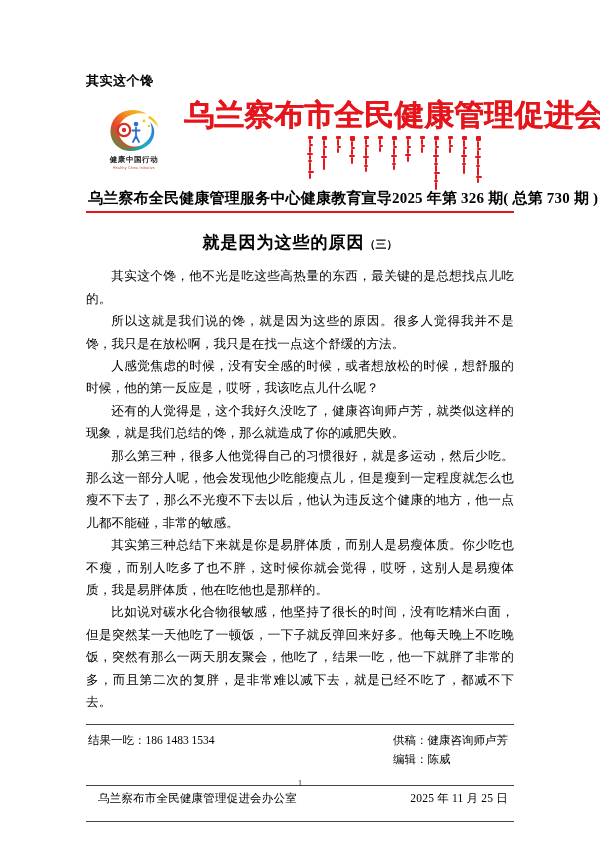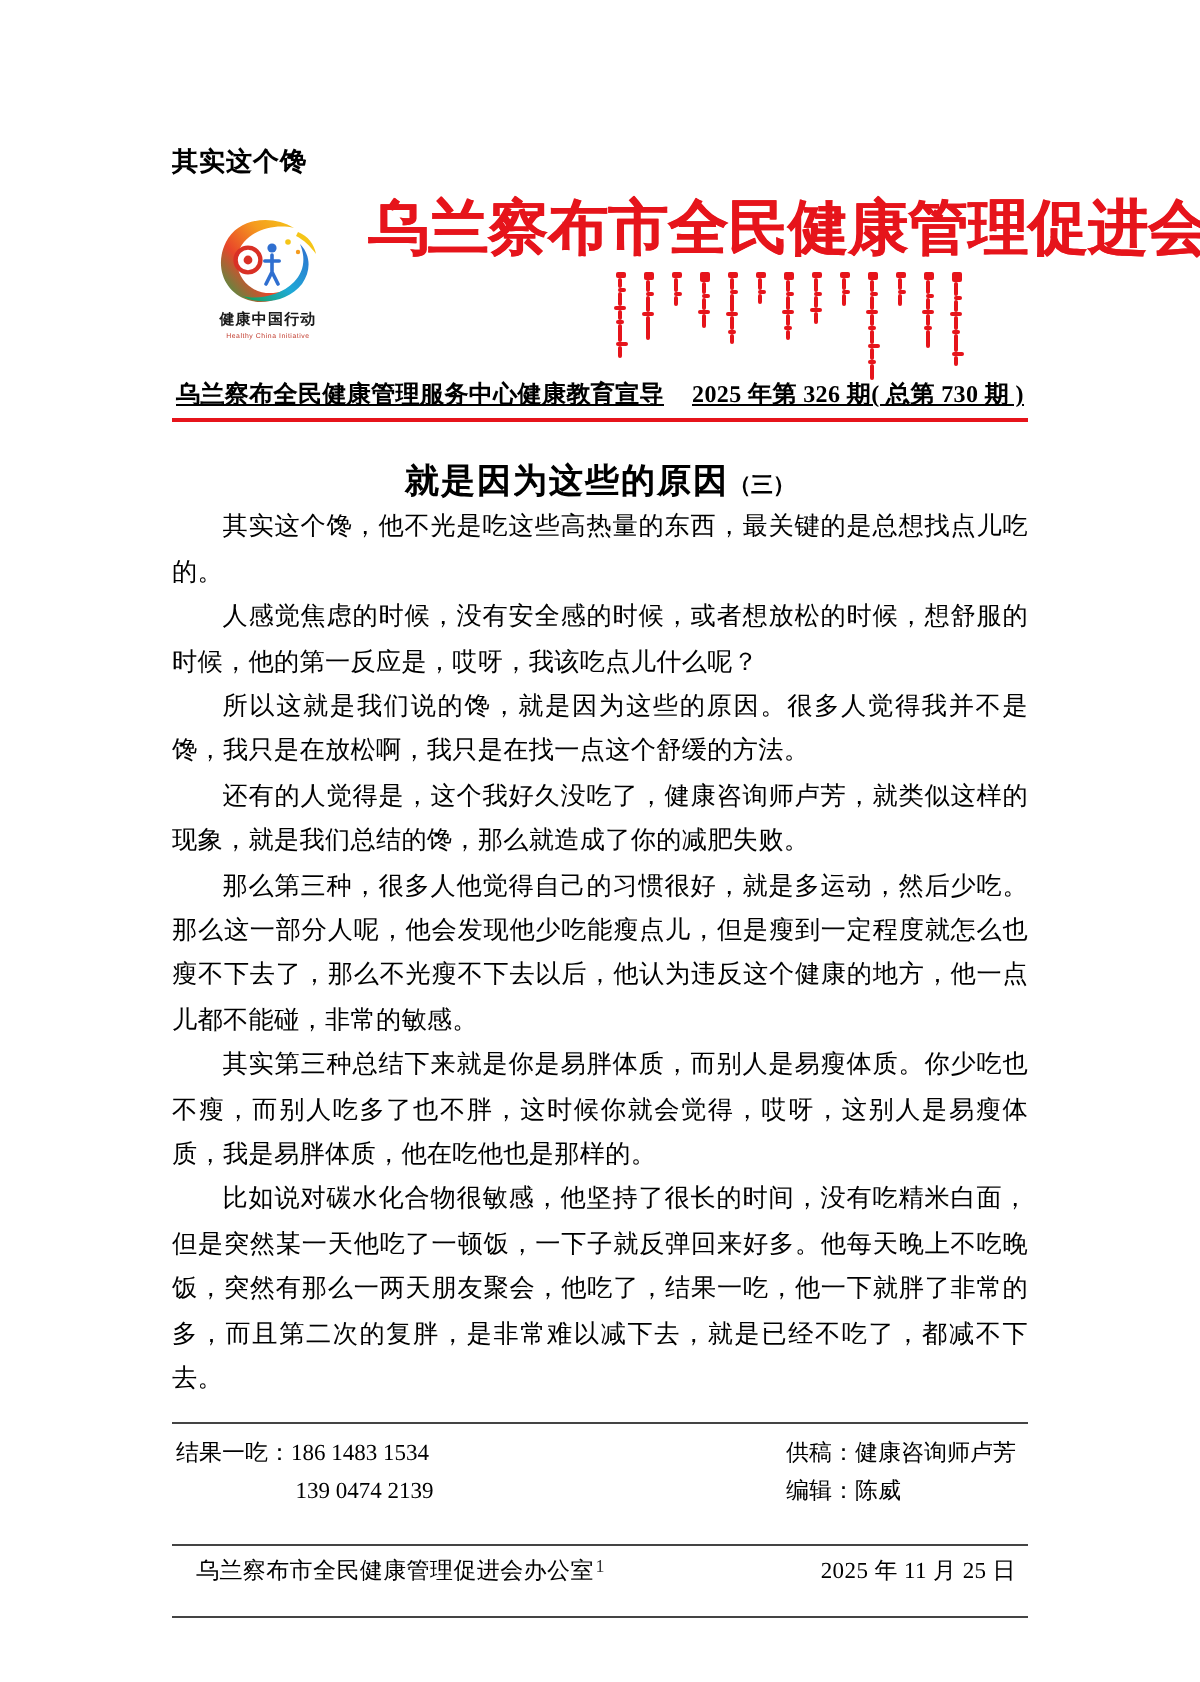--- a/index.html
+++ b/index.html
@@ -111,28 +111,27 @@
     display: block;
     background: #e6141b;
     border-radius: 1px;
   }
 
   
   .subline {
     display: flex;
     justify-content: space-between;
     align-items: flex-start;
-    font-size: 12px;
+    font-size: 15px;
     font-weight: bold;
     margin-top: 8px;
     padding: 0 2px 3px 2px;
     letter-spacing: 0.2px;
     white-space: nowrap;
     font-family: "Liberation Serif", "DejaVu Serif", serif;
-    text-decoration: underline;
   }
   .subline-rule {
     height: 2.4px;
     background: #e6141b;
     width: 100%;
   }
 
   
   .article-title {
     text-align: center;
@@ -141,20 +140,21 @@
     margin-top: 18px;
     letter-spacing: 1px;
     font-family: "Liberation Serif", "DejaVu Serif", serif;
   }
   .article-title .seq {
     font-size: 11px;
     font-weight: bold;
     letter-spacing: 0;
   }
   .body-text {
+    margin-top: 11px;
     font-size: 12.6px;
     line-height: 22.4px;
     text-align: justify;
     text-justify: inter-character;
     letter-spacing: 0.15px;
     font-family: "Liberation Serif", "DejaVu Serif", serif;
   }
   .body-text p {
     margin: 0;
     text-indent: 2em;
@@ -374,37 +374,34 @@
       <span>2025 年第 326 期( 总第 730 期 )</span>
     </div>
     <div class="subline-rule"></div>
 
     <div class="article-title">
       <span>就是因为这些的原因</span><span class="seq">（三）</span>
     </div>
 
     <div class="body-text" id="body-text">
         <p>其实这个馋，他不光是吃这些高热量的东西，最关键的是总想找点儿吃的。</p>
+        <p>所以这就是我们说的馋，就是因为这些的原因。很多人觉得我并不是馋，我只是在放松啊，我只是在找一点这个舒缓的方法。</p>
         <p>人感觉焦虑的时候，没有安全感的时候，或者想放松的时候，想舒服的时候，他的第一反应是，哎呀，我该吃点儿什么呢？</p>
-        <p>所以这就是我们说的馋，就是因为这些的原因。很多人觉得我并不是馋，我只是在放松啊，我只是在找一点这个舒缓的方法。</p>
         <p>还有的人觉得是，这个我好久没吃了，健康咨询师卢芳，就类似这样的现象，就是我们总结的馋，那么就造成了你的减肥失败。</p>
         <p>那么第三种，很多人他觉得自己的习惯很好，就是多运动，然后少吃。那么这一部分人呢，他会发现他少吃能瘦点儿，但是瘦到一定程度就怎么也瘦不下去了，那么不光瘦不下去以后，他认为违反这个健康的地方，他一点儿都不能碰，非常的敏感。</p>
         <p>其实第三种总结下来就是你是易胖体质，而别人是易瘦体质。你少吃也不瘦，而别人吃多了也不胖，这时候你就会觉得，哎呀，这别人是易瘦体质，我是易胖体质，他在吃他也是那样的。</p>
         <p>比如说对碳水化合物很敏感，他坚持了很长的时间，没有吃精米白面，但是突然某一天他吃了一顿饭，一下子就反弹回来好多。他每天晚上不吃晚饭，突然有那么一两天朋友聚会，他吃了，结果一吃，他一下就胖了非常的多，而且第二次的复胖，是非常难以减下去，就是已经不吃了，都减不下去。</p>
       </div>
 
     <div class="footer-rule"></div>
 
     <div class="footer-info">
       <div class="footer-left">
         <div class="tel-row">
           <span>结果一吃：</span><span>186 1483 1534</span>
-        </div>
-        <div class="tel-row indent">
-          <span>139 0474 2139</span>
         </div>
       </div>
       <div class="footer-right">
         <div>
           <span>供稿：</span><span>健康咨询师卢芳</span>
         </div>
         <div>
           <span>编辑：</span><span>陈威</span>
         </div>
       </div>

